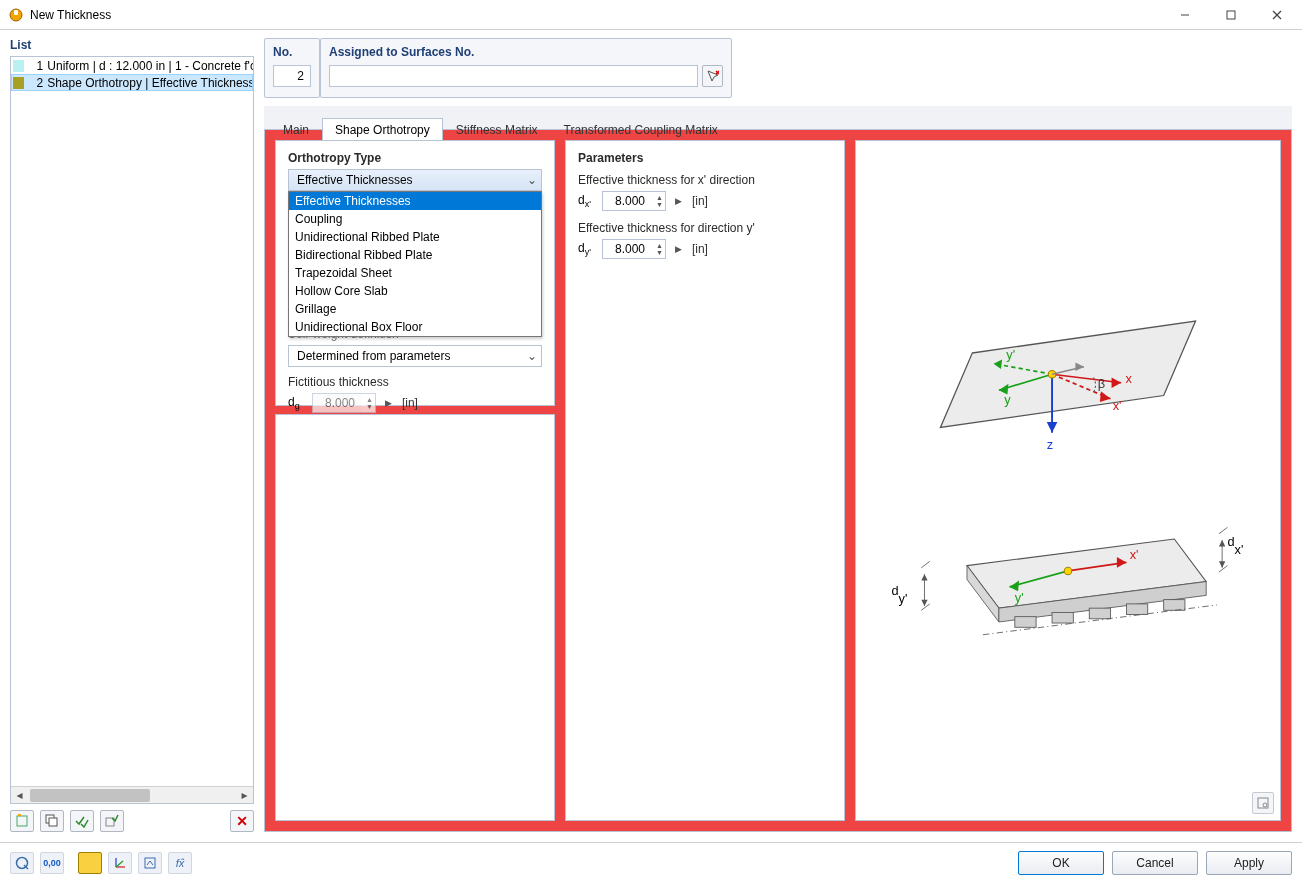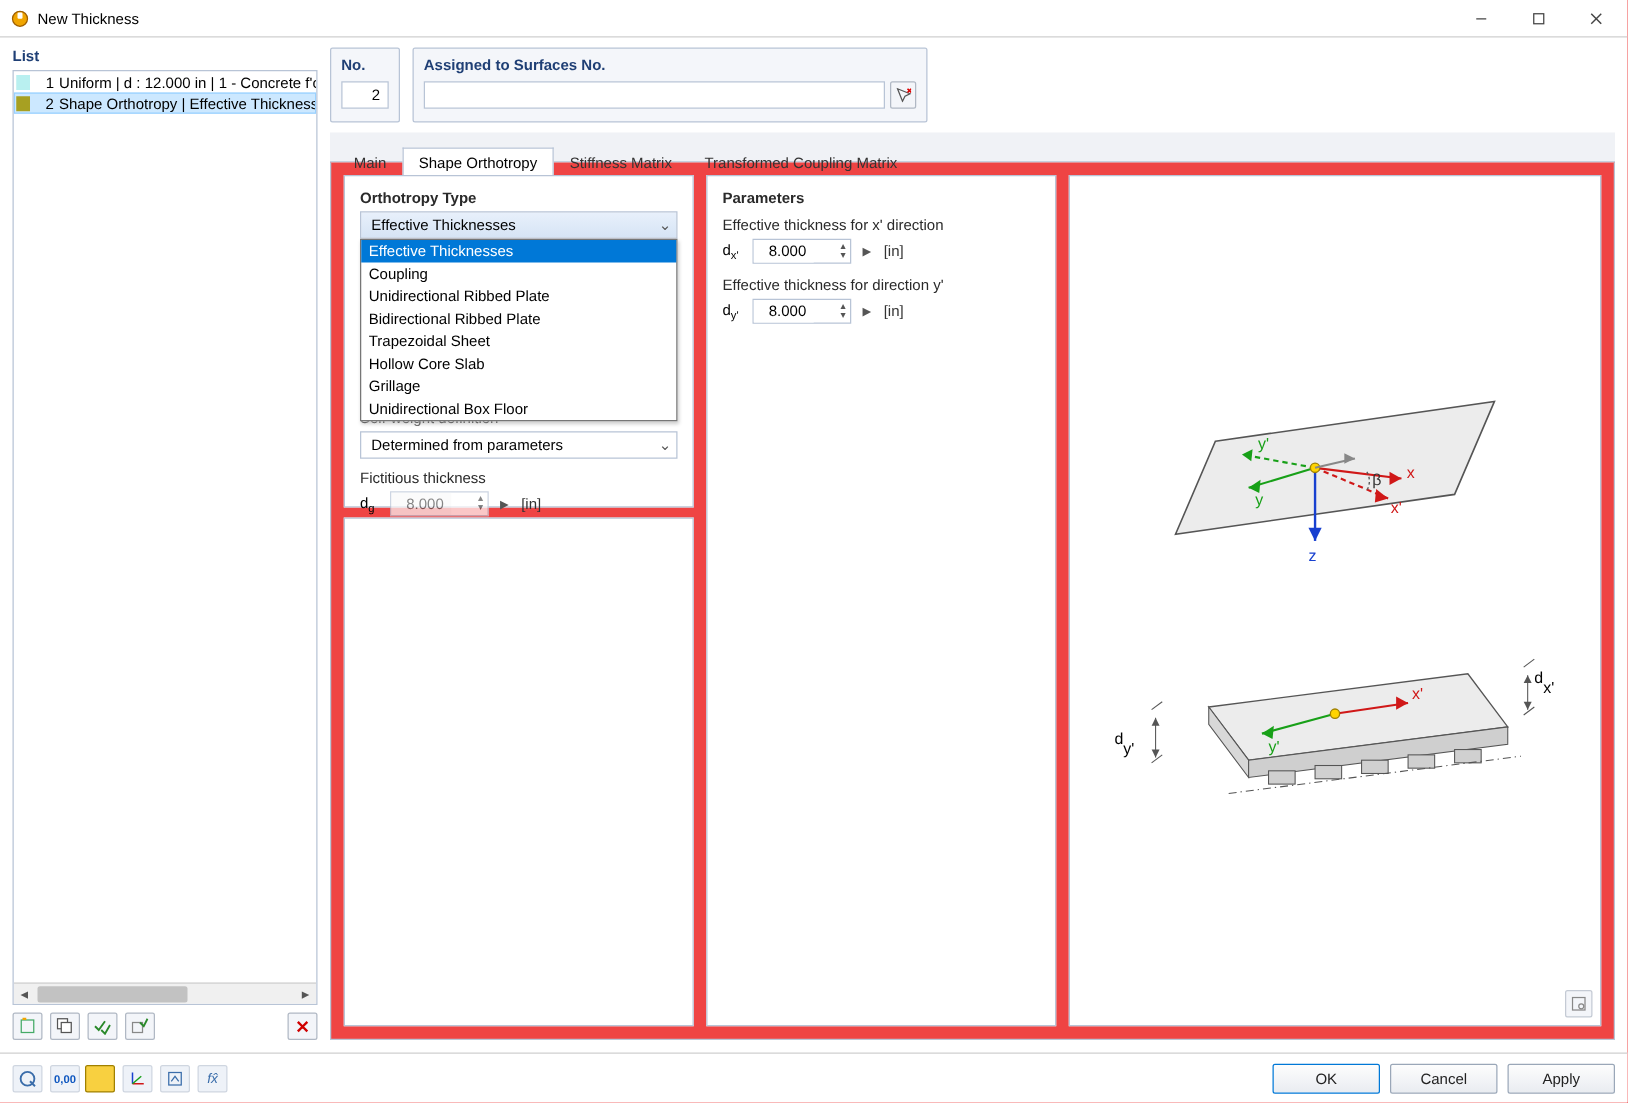--- a/index.html
+++ b/index.html
@@ -29,21 +29,21 @@
 .list-scroll { position:absolute; bottom:0; left:0; right:0; height:17px; background:#f0f0f0; border-top:1px solid #d0d0d0; display:flex; align-items:center; }
 .scroll-arrow { width:17px; height:17px; display:flex; align-items:center; justify-content:center; color:#555; }
 .scroll-thumb { background:#c2c2c2; height:13px; width:120px; border-radius:2px; margin-left:2px; }
 
 
 .list-toolbar { display:flex; align-items:center; margin-top:6px; gap:6px; }
 .tool-btn { width:24px; height:22px; border:1px solid #b0b8c4; background:#f3f5f9; display:flex; align-items:center; justify-content:center; border-radius:2px; }
 .tool-btn.danger { color:#d00000; margin-left:auto; font-weight:bold; font-size:14px; }
 
 
-.top-row { display:flex; gap:10px; margin-bottom:8px; }
+.top-row { display:flex; margin-bottom:8px; }
 .field-box { border:1px solid #b8c4d6; background:#f4f6fa; padding:6px 8px 10px 8px; border-radius:2px; display:flex; flex-direction:column; }
 .field-box .sec-label { margin-bottom:6px; }
 .field-no { width:56px; }
 .field-no input { width:100%; height:22px; text-align:right; padding-right:6px; border:1px solid #b8c4d6; background:#fff; }
 .field-name { flex:1; }
 .field-name .name-row { display:flex; gap:4px; }
 .field-name input { flex:1; height:22px; padding:0 6px; border:1px solid #b8c4d6; background:#fff; color:#333; }
 .small-icon-btn { width:22px; height:22px; border:1px solid #b0b8c4; background:#f3f5f9; display:flex; align-items:center; justify-content:center; border-radius:2px; }
 .field-assigned { width:412px; }
 .field-assigned textarea { width:100%; height:22px; resize:none; border:1px solid #b8c4d6; background:#fff; padding:2px 4px; }
@@ -69,21 +69,21 @@
 .combo.plain { background:#fff; }
 .combo .caret { margin-left:auto; color:#555; }
 
 .dropdown-list { position:absolute; top:21px; left:-1px; right:-1px; background:#fff; border:1px solid #767676; z-index:100; box-shadow:1px 2px 3px rgba(0,0,0,0.2); }
 .dropdown-item { padding:2px 6px; white-space:nowrap; }
 .dropdown-item.selected { background:#0078d7; color:#fff; }
 
 .param-row { display:flex; align-items:center; gap:6px; margin-top:4px; margin-bottom:10px; }
 .param-row .sym { width:18px; }
 .param-row .sym sub { font-size:9px; }
-.spin-input { display:flex; align-items:center; border:1px solid #b8c4d6; height:20px; width:79px; background:#fff; }
+.spin-input { display:flex; align-items:center; border:1px solid #b8c4d6; height:20px; width:64px; background:#fff; }
 .spin-input input { border:none; width:48px; text-align:right; padding-right:6px; height:18px; outline:none; }
 .spin-btns { display:flex; flex-direction:column; margin-left:auto; }
 .spin-btns span { font-size:7px; line-height:7px; color:#555; padding:0 2px; }
 .play { color:#555; font-size:9px; margin-left:3px; }
 .unit { margin-left:4px; color:#333; }
 .preview-small-btn { position:absolute; right:6px; bottom:6px; width:22px; height:22px; border:1px solid #c4cad4; background:#f3f5f9; display:flex; align-items:center; justify-content:center; color:#777; border-radius:2px; }
 
 
 .footer { position:absolute; left:0; right:0; bottom:0; height:40px; border-top:1px solid #d0d0d0; display:flex; align-items:center; padding:0 10px; background:#fff; }
 .footer .tool-btn { border:1px solid #cfd6e0; background:#eef2f8; }
@@ -364,21 +364,21 @@
   </div>
 </div>
 
 <div class="footer">
   <div class="tool-btn" style="margin-right:6px">
       <svg width="14" height="14">
         <circle cx="7" cy="7" r="5.5" fill="none" stroke="#3a6daa" stroke-width="1.5"></circle>
         <line x1="9" y1="9" x2="13" y2="13" stroke="#3a6daa" stroke-width="1.5"></line>
       </svg>
     </div>
-  <div class="tool-btn" style="margin-right:4px; color:#1058c0; font-size:9px; font-weight:bold">0,00</div>
+  <div class="tool-btn" style="margin-right:14px; color:#1058c0; font-size:9px; font-weight:bold">0,00</div>
   <div class="tool-btn" style="margin-right:6px; background:#f8d040; border-color:#a08000"></div>
   <div class="tool-btn" style="margin-right:6px">
       <svg width="14" height="14">
         <line x1="3" y1="11" x2="3" y2="2" stroke="#1840d0" stroke-width="1.2"></line>
         <line x1="3" y1="11" x2="12" y2="11" stroke="#d01818" stroke-width="1.2"></line>
         <line x1="3" y1="11" x2="10" y2="5" stroke="#18a018" stroke-width="1.2"></line>
       </svg>
     </div>
   <div class="tool-btn" style="margin-right:6px">
       <svg width="14" height="14">

